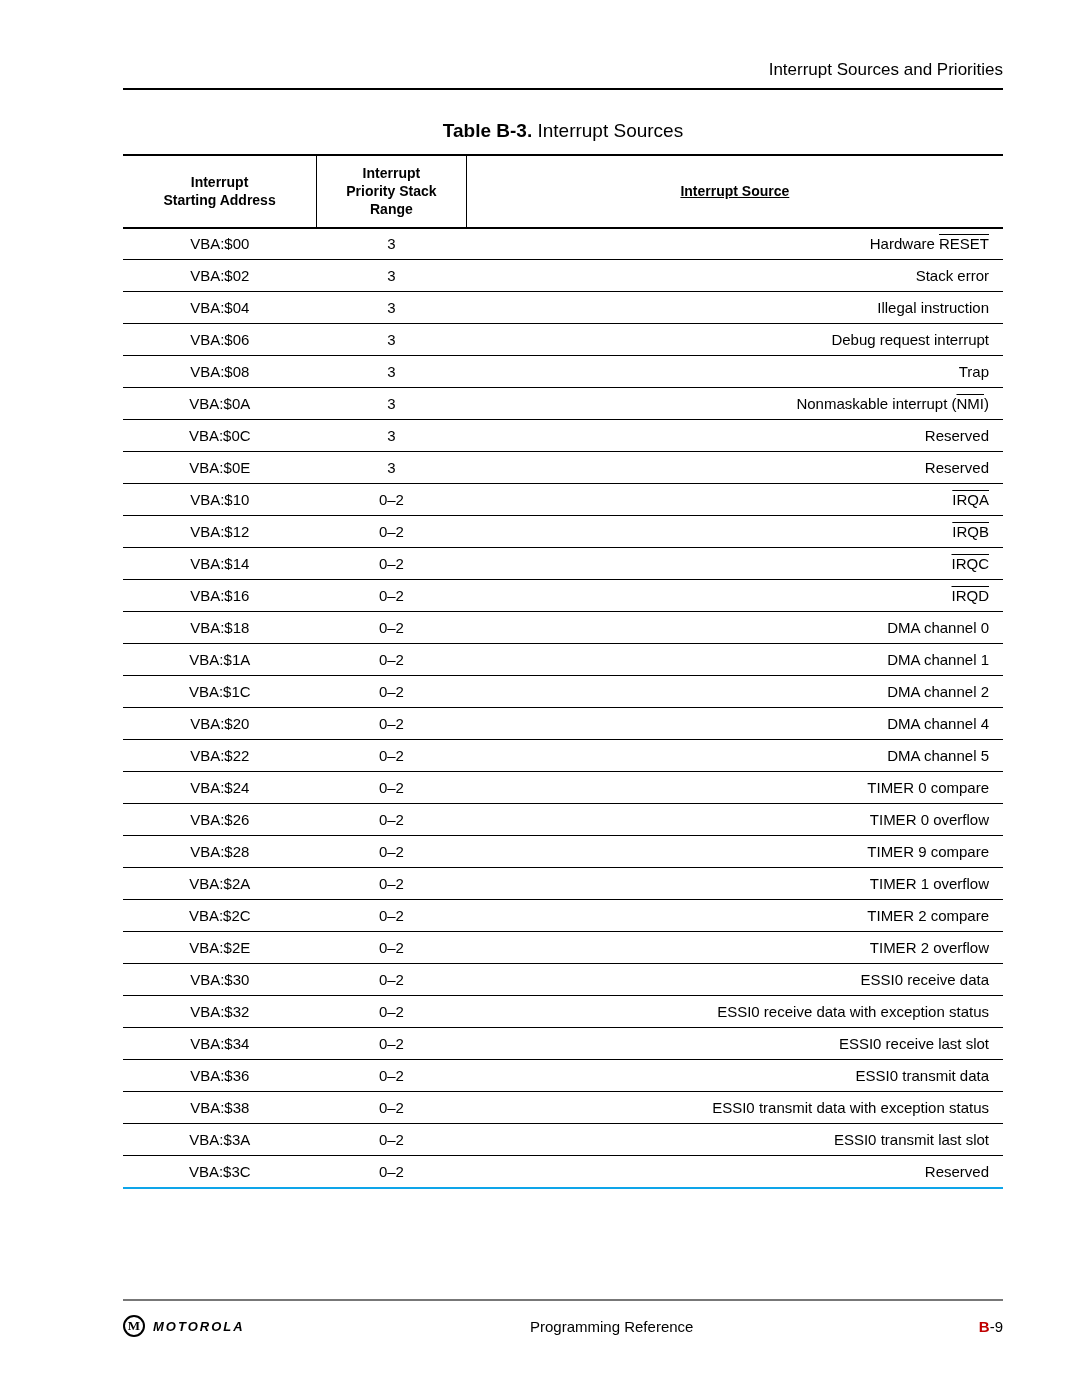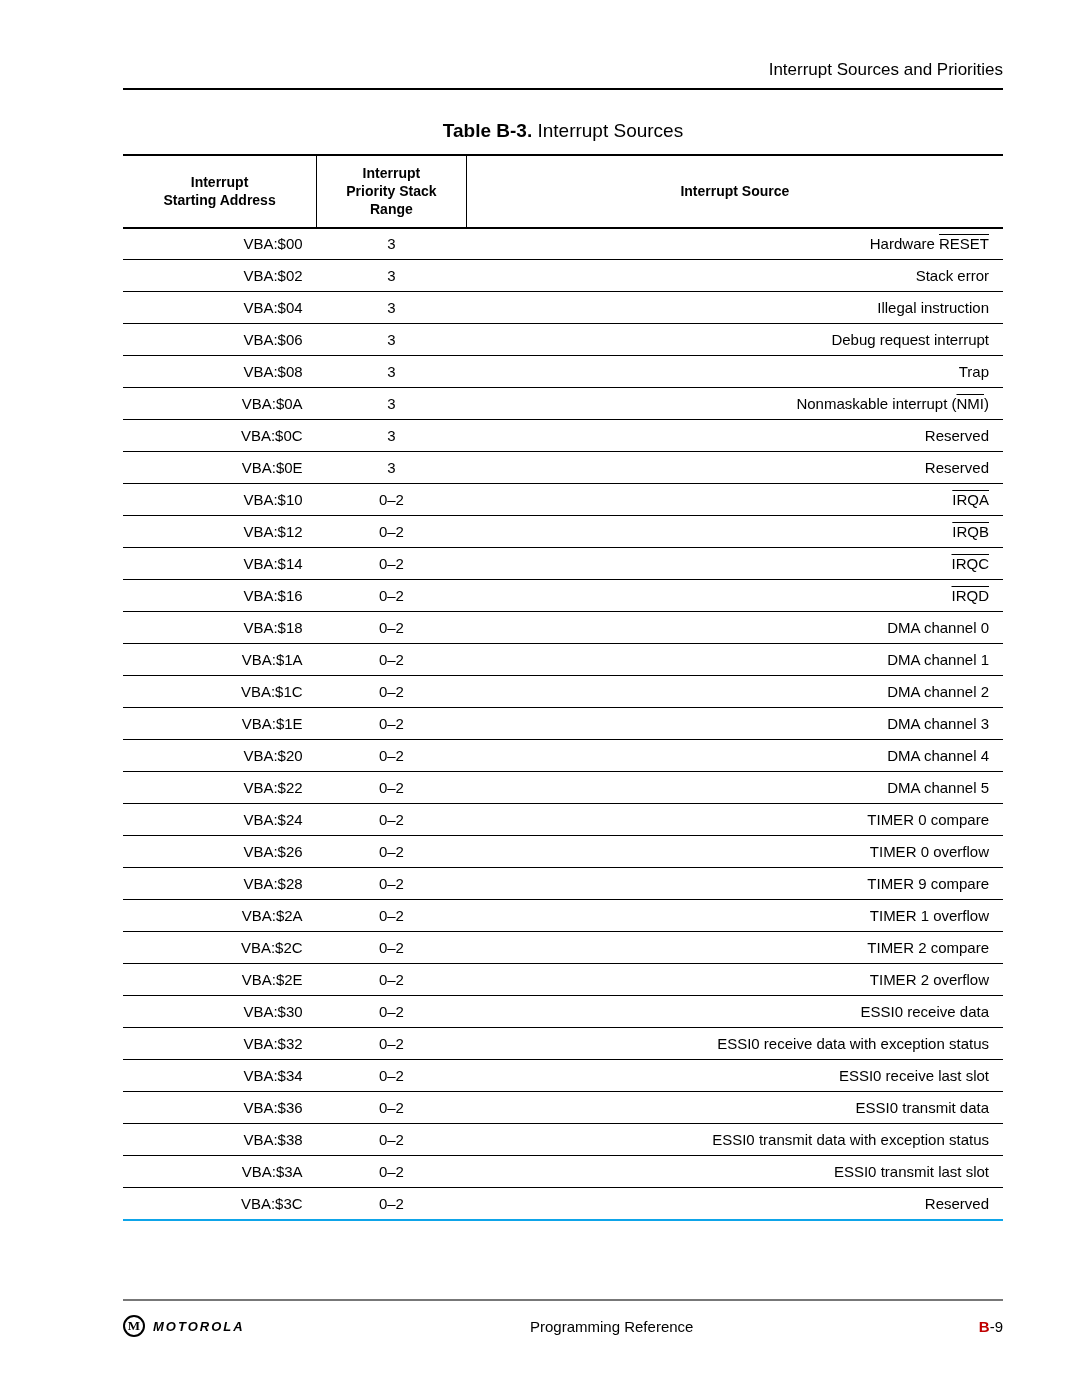--- a/index.html
+++ b/index.html
@@ -11,24 +11,24 @@
   .section-number { color: #c00000; }
   .table-caption { text-align: center; font-size: 19px; margin-bottom: 12px; }
   .table-caption-bold { font-weight: bold; }
   table { width: 100%; border-collapse: collapse; table-layout: fixed; }
   col.c1 { width: 22%; }
   col.c2 { width: 17%; }
   col.c3 { width: 61%; }
   thead tr { border-top: 2px solid #000; border-bottom: 2px solid #000; }
   th { font-size: 14px; font-weight: bold; text-align: center; padding: 8px 6px; line-height: 1.3; vertical-align: middle; border-left: 1px solid #000; border-right: 1px solid #000; }
   th:first-child { border-left: none; }
-  th:last-child { border-right: none; }
+  th:last-child { border-right: none; text-decoration: underline; }
   tbody td { font-size: 15px; padding: 6px 14px; border-bottom: 1px solid #000; vertical-align: middle; height: 32px; }
   tbody tr:last-child td { border-bottom: 2px solid #0ea5e9; }
-  td.col-addr { text-align: right; }
+  td.col-addr { text-align: center; }
   td.col-prio { text-align: center; }
   td.col-src { text-align: right; }
   .overline { text-decoration: overline; }
   .footer { position: absolute; left: 110px; right: 90px; bottom: 60px; }
   .footer-rule { border: none; border-top: 2px solid #777; margin-bottom: 14px; }
   .footer-row { display: flex; align-items: center; justify-content: space-between; font-size: 15px; }
   .footer-left { display: flex; align-items: center; gap: 8px; }
   .moto-logo { width: 22px; height: 22px; border: 2px solid #000; border-radius: 50%; display: inline-flex; align-items: center; justify-content: center; font-weight: bold; font-size: 13px; font-family: Georgia, serif; }
   .moto-word { font-family: Arial, sans-serif; font-weight: bold; letter-spacing: 2px; font-size: 13px; font-style: italic; }
   .footer-center { flex: 1; text-align: center; }
@@ -137,25 +137,20 @@
           <td class="col-addr">VBA:$1A</td>
           <td class="col-prio">0–2</td>
           <td class="col-src"><span>DMA channel 1</span></td>
         </tr>
         <tr>
           <td class="col-addr">VBA:$1C</td>
           <td class="col-prio">0–2</td>
           <td class="col-src"><span>DMA channel 2</span></td>
         </tr>
         <tr>
-          <td class="col-addr">VBA:$1E</td>
-          <td class="col-prio">0–2</td>
-          <td class="col-src"><span>DMA channel 3</span></td>
-        </tr>
-        <tr>
           <td class="col-addr">VBA:$20</td>
           <td class="col-prio">0–2</td>
           <td class="col-src"><span>DMA channel 4</span></td>
         </tr>
         <tr>
           <td class="col-addr">VBA:$22</td>
           <td class="col-prio">0–2</td>
           <td class="col-src"><span>DMA channel 5</span></td>
         </tr>
         <tr>

